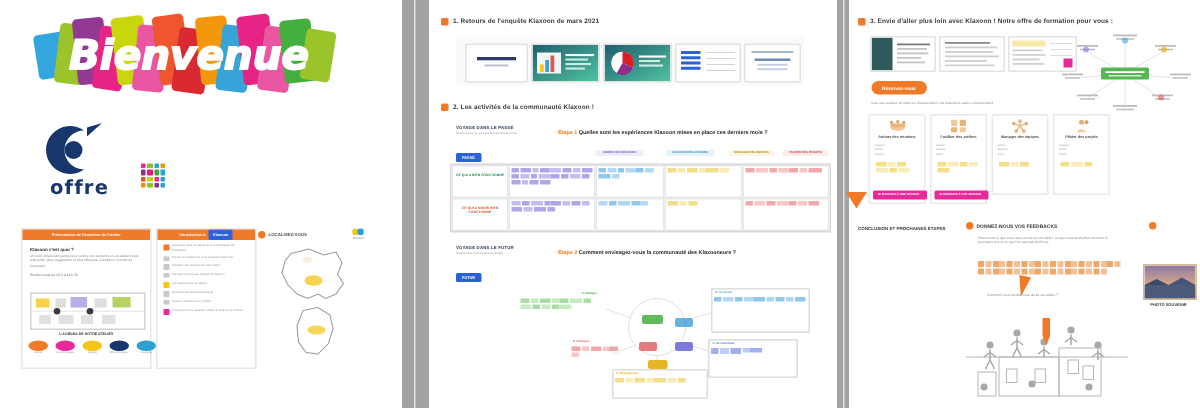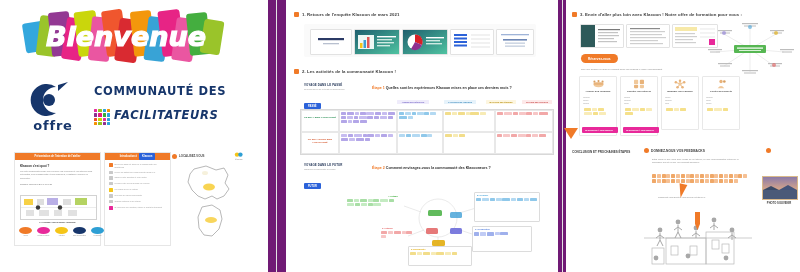--- a/index.html
+++ b/index.html
@@ -1,18 +1,18 @@
 <!DOCTYPE html>
 <html><head>
 <meta charset="utf-8">
 <style>
   html,body{margin:0;padding:0;background:#ffffff;}
   body{width:800px;height:272px;overflow:hidden;
        font-family:"Liberation Sans",sans-serif;color:#2b2b2b;}
-  .board{position:relative;width:800px;height:272px;background:#701a75;}
+  .board{position:relative;width:800px;height:272px;background:#a3a3a3;}
 
   
   .panel{position:absolute;top:0;height:272px;background:#fff;}
   .p1{left:0;width:268px;}
   .p2{left:286px;width:272px;}
   .p3{left:566px;width:234px;}
   .vsep{position:absolute;top:0;width:1px;height:272px;background:#e3e3e3;}
 
   
   .sq{display:inline-block;width:5px;height:5px;background:#f07a28;
@@ -126,40 +126,38 @@
 
     <div class="logo-wrap">
       <div class="cnes">
         <svg viewBox="0 0 62 36" xmlns="http://www.w3.org/2000/svg">
           <path d="M34 5 A16 16 0 1 0 34 31 A13 13 0 1 1 34 5 Z" fill="#17366b"></path>
           <path d="M36 3 L46 0 L36 9 Z" fill="#17366b"></path>
           <circle cx="27" cy="18" r="6" fill="#17366b"></circle>
         </svg>
       </div>
       <div class="cnes-word">offre</div>
-      <div class="comm">COMMUNAUTÉ DES</div>
       <div class="dotgrid">
         <i style="background:#e8299a"></i>
           <i style="background:#95c11f"></i>
           <i style="background:#29a3dc"></i>
           <i style="background:#f39200"></i>
         <i style="background:#8e2f8e"></i>
           <i style="background:#e6197f"></i>
           <i style="background:#3aaa35"></i>
           <i style="background:#29a3dc"></i>
         <i style="background:#f04e23"></i>
           <i style="background:#c8d400"></i>
           <i style="background:#e8299a"></i>
           <i style="background:#2e9fd4"></i>
         <i style="background:#f39200"></i>
           <i style="background:#95c11f"></i>
           <i style="background:#8e2f8e"></i>
           <i style="background:#29a3dc"></i>
       </div>
-      <div class="fac">FACILITATEURS</div>
     </div>
 
     <div class="card c1">
       <div class="card-hd" style="background:#f07a28">Présentation de l'intention de l'atelier</div>
       <div style="padding:4px 5px;">
         <div style="font-size:3px;font-weight:bold;color:#2b2b2b;">Klaxoon c'est quoi ?</div>
         <div class="mini" style="margin-top:2px;">Un outil collaboratif pensé pour rendre vos réunions et vos ateliers plus interactifs, plus engageants et plus efficaces, à distance comme en présentiel.</div>
         <div class="mini" style="margin-top:3px;color:#6d6d6d;">Rendez-vous de 13 h à 14 h 30</div>
       </div>
 

